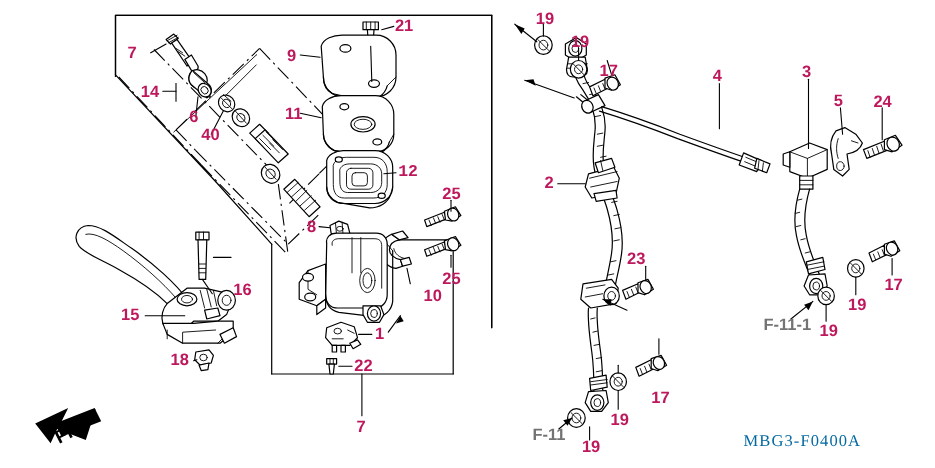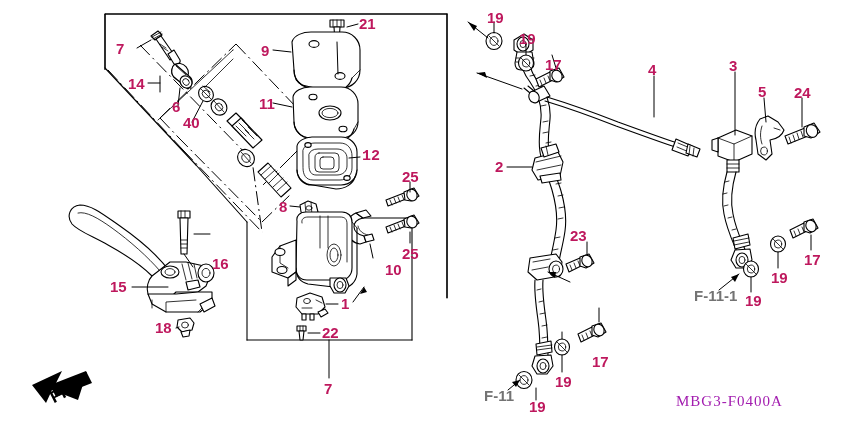--- a/index.html
+++ b/index.html
@@ -5,21 +5,21 @@
 <style>
   html,body{margin:0;padding:0;background:#ffffff;}
   body{width:850px;height:425px;overflow:hidden;
        font-family:"Liberation Sans",sans-serif;color:#000;}
   #stage{position:relative;width:850px;height:425px;background:#fff;}
   #stage svg{position:absolute;left:0;top:0;}
   .lbl{position:absolute;font-family:"Liberation Sans",sans-serif;
        font-size:15px;font-weight:700;color:#be185d;line-height:1;
        white-space:nowrap;letter-spacing:0px;}
   .refcode{position:absolute;font-family:"Liberation Serif",serif;
-       font-size:15px;font-weight:400;color:#a21caf;letter-spacing:1px;
+       font-size:15px;font-weight:400;color:#0369a1;letter-spacing:1px;
        white-space:nowrap;}
   .frtxt{position:absolute;font-family:"Liberation Sans",sans-serif;
        font-size:17px;font-weight:700;color:#000;
        transform:rotate(-27deg);transform-origin:left bottom;white-space:nowrap;}
   .fdash{position:absolute;font-family:"Liberation Sans",sans-serif;
        font-size:15px;font-weight:700;color:#737373;white-space:nowrap;}
 </style>
 </head>
 <body>
 

